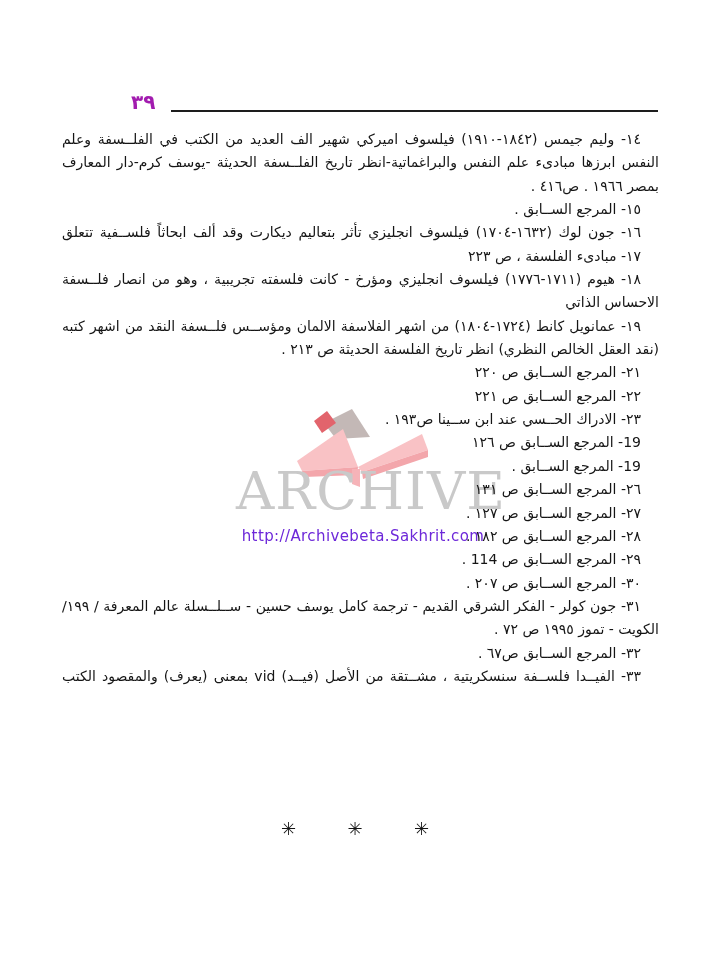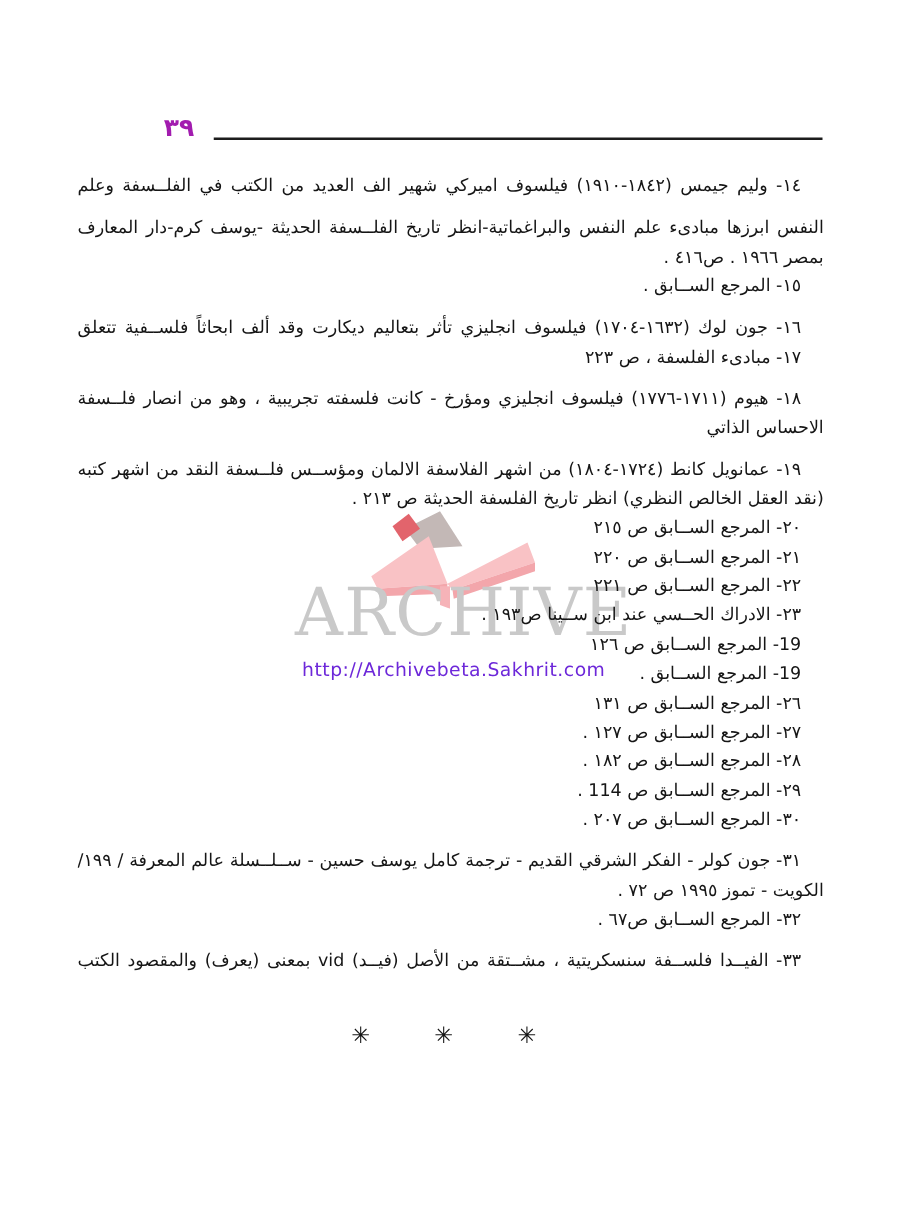--- a/index.html
+++ b/index.html
@@ -43,21 +43,20 @@
   .line{
     height:23.35px;line-height:23.35px;
     overflow:hidden;
     text-align:right;
     white-space:nowrap;
   }
   .line.stretch{
     white-space:normal;
     text-align:justify;
     text-align-last:justify;
-    margin-top:10px;
   }
   .line.indent{padding-right:18px;}
   
   .marks{
     position:absolute;left:281px;top:820px;width:148px;
     display:flex;justify-content:space-between;
     z-index:1;
   }
   .marks span{font-size:18px;color:#121212;line-height:1;}
 </style>
@@ -93,21 +92,20 @@
       <div class="line indent stretch">١٤- وليم جيمس (١٨٤٢-١٩١٠) فيلسوف اميركي شهير الف العديد من الكتب في الفلــسفة وعلم</div>
       <div class="line stretch">النفس ابرزها مبادىء علم النفس والبراغماتية-انظر تاريخ الفلــسفة الحديثة -يوسف كرم-دار المعارف</div>
       <div class="line">بمصر ١٩٦٦ . ص٤١٦ .</div>
       <div class="line indent">١٥- المرجع الســابق .</div>
       <div class="line indent stretch">١٦- جون لوك (١٦٣٢-١٧٠٤) فيلسوف انجليزي تأثر بتعاليم ديكارت وقد ألف ابحاثاً فلســفية تتعلق</div>
       <div class="line indent">١٧- مبادىء الفلسفة ، ص ٢٢٣</div>
       <div class="line indent stretch">١٨- هيوم (١٧١١-١٧٧٦) فيلسوف انجليزي ومؤرخ - كانت فلسفته تجريبية ، وهو من انصار فلــسفة</div>
       <div class="line">الاحساس الذاتي</div>
       <div class="line indent stretch">١٩- عمانويل كانط (١٧٢٤-١٨٠٤) من اشهر الفلاسفة الالمان ومؤســس فلــسفة النقد من اشهر كتبه</div>
       <div class="line">(نقد العقل الخالص النظري) انظر تاريخ الفلسفة الحديثة ص ٢١٣ .</div>
-      <div class="line indent">٢٠- المرجع الســابق ص ٢١٥</div>
       <div class="line indent">٢١- المرجع الســابق ص ٢٢٠</div>
       <div class="line indent">٢٢- المرجع الســابق ص ٢٢١</div>
       <div class="line indent">٢٣- الادراك الحــسي عند ابن ســينا ص١٩٣ .</div>
       <div class="line indent">19- المرجع الســابق ص ١٢٦</div>
       <div class="line indent">19- المرجع الســابق .</div>
       <div class="line indent">٢٦- المرجع الســابق ص ١٣١</div>
       <div class="line indent">٢٧- المرجع الســابق ص ١٢٧ .</div>
       <div class="line indent">٢٨- المرجع الســابق ص ١٨٢ .</div>
       <div class="line indent">٢٩- المرجع الســابق ص 114 .</div>
       <div class="line indent">٣٠- المرجع الســابق ص ٢٠٧ .</div>

